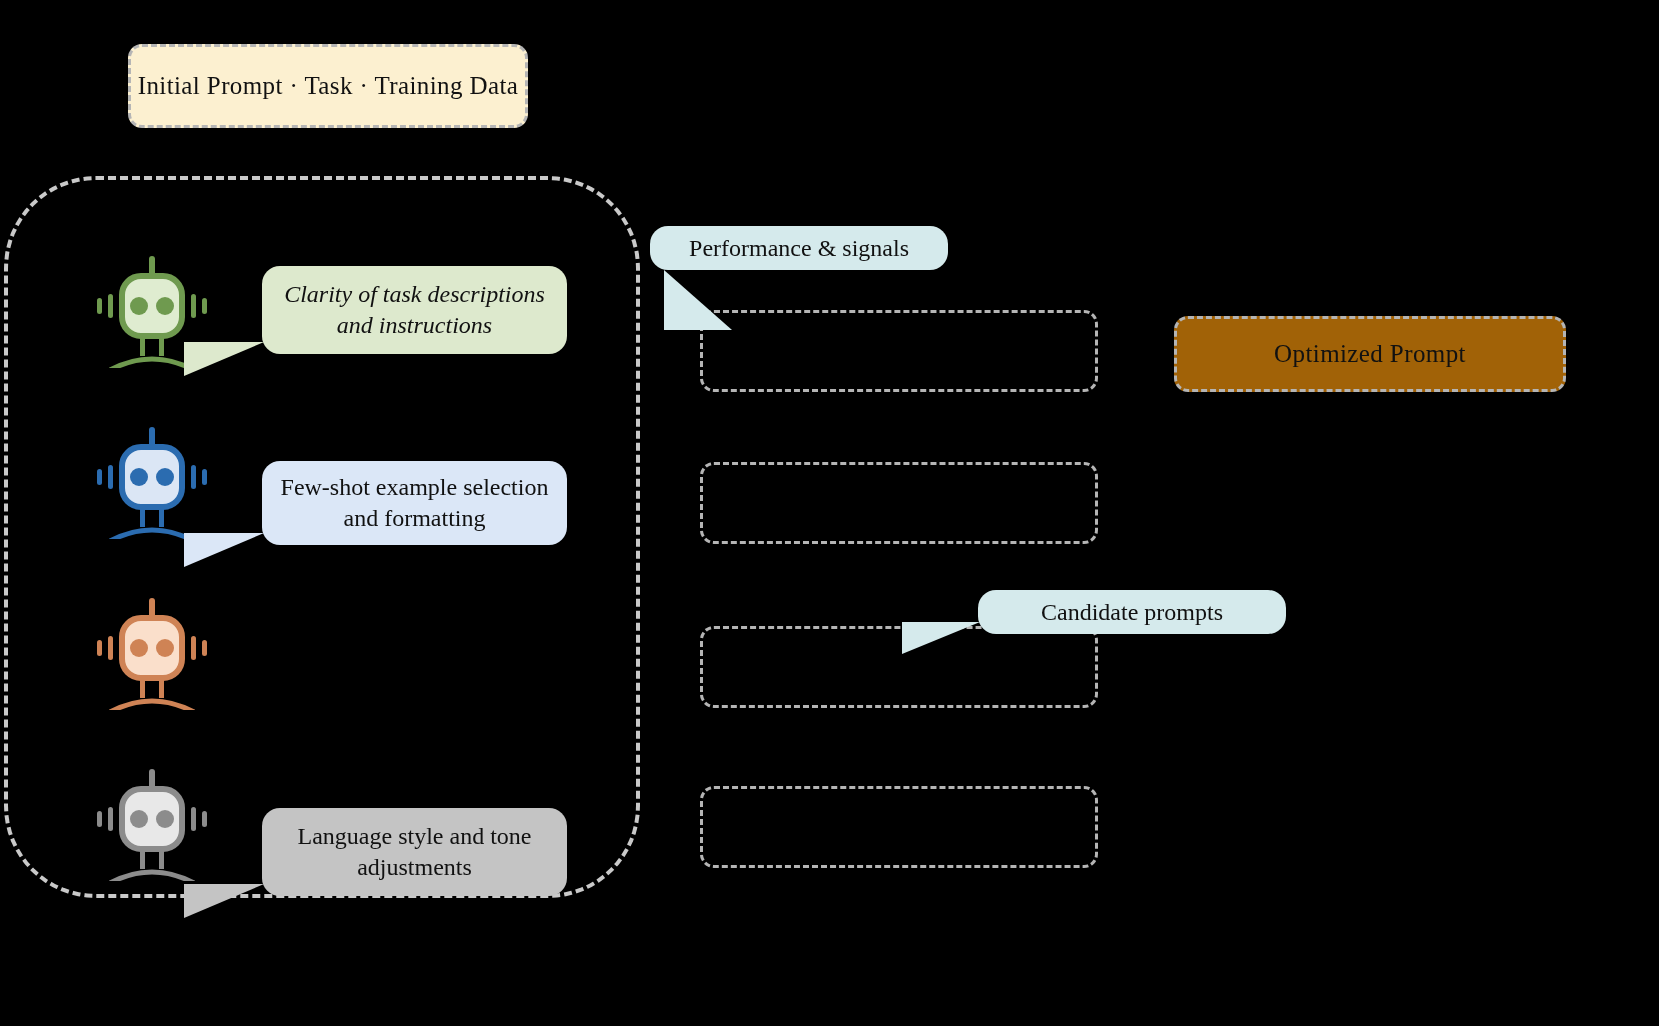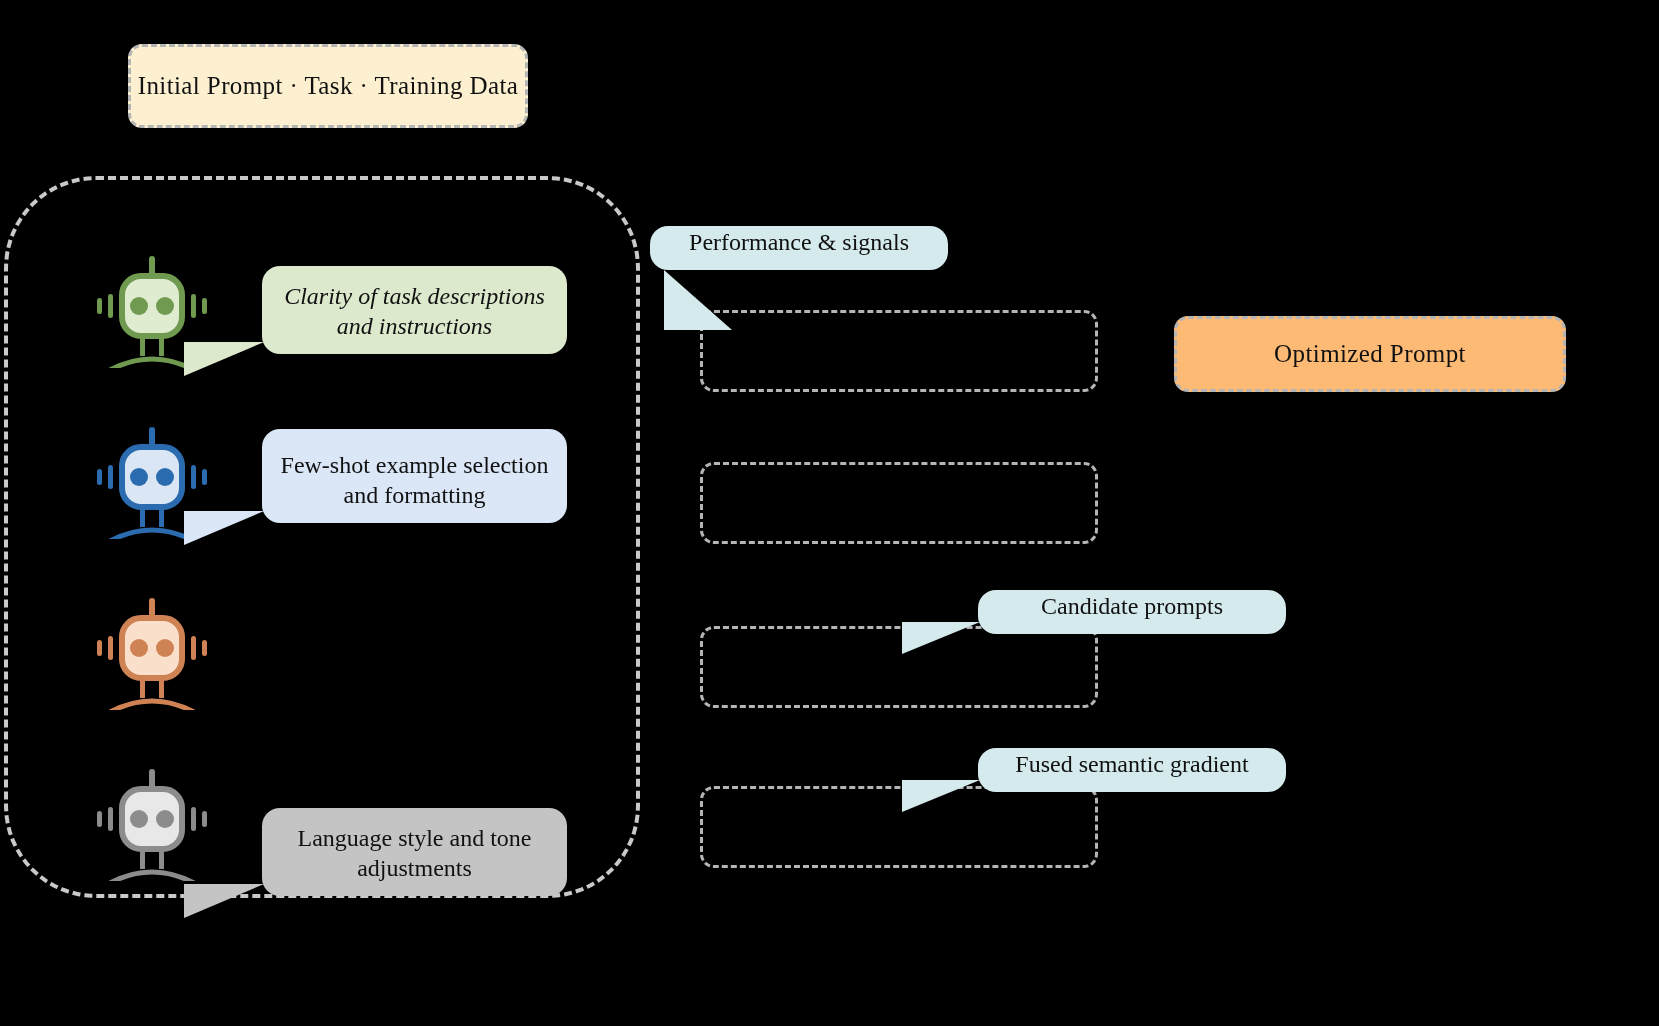--- a/index.html
+++ b/index.html
@@ -55,21 +55,21 @@
     border-radius: 92px;
     background: transparent;
   }
 
   
   .bubble {
     position: absolute;
     box-sizing: border-box;
     border-radius: 18px;
     display: flex;
-    align-items: flex-end;
+    align-items: center;
     justify-content: center;
     text-align: center;
     font-size: 24px;
     line-height: 1.28;
     padding: 12px 14px;
     color: #111;
   }
   .bubble .btext {
     display: block;
     width: 100%;
@@ -150,21 +150,21 @@
           <rect x="16" y="44" width="5" height="24" rx="2.5" fill="#2b6cb0"></rect>
           <rect x="5" y="48" width="5" height="16" rx="2.5" fill="#2b6cb0"></rect>
           <rect x="99" y="44" width="5" height="24" rx="2.5" fill="#2b6cb0"></rect>
           <rect x="110" y="48" width="5" height="16" rx="2.5" fill="#2b6cb0"></rect>
           <rect x="48" y="86" width="5" height="20" fill="#2b6cb0"></rect>
           <rect x="67" y="86" width="5" height="20" fill="#2b6cb0"></rect>
           <path d="M 18 120 Q 60 98 102 120" fill="none" stroke="#2b6cb0" stroke-width="5"></path>
         </g>
     </svg>
   </div>
-  <div class="bubble" id="bubble-1" style="left: 262px; top: 429px; width: 305px; height: 94px; background: rgb(219, 231, 247);">
+  <div class="bubble" id="bubble-1" style="left: 262px; top: 461px; width: 305px; height: 84px; background: rgb(219, 231, 247);">
     <span class="btext">Few-shot example selection and formatting</span>
     <span class="tail tail-left" style="border-left-color: rgb(219, 231, 247);"></span>
   </div>
 
   <div class="robot" id="robot-2" style="left:92px; top:592px; width:120px; height:118px;">
     <svg width="120" height="118" viewBox="0 0 120 118">
       <g id="r2">
           <rect x="57" y="6" width="6" height="22" rx="3" fill="#cf8355"></rect>
           <rect x="30" y="26" width="60" height="60" rx="19" fill="#fadfcb" stroke="#cf8355" stroke-width="6"></rect>
           <circle cx="47" cy="56" r="9" fill="#cf8355"></circle>
@@ -210,22 +210,18 @@
   <div class="bubble" id="callout-0" style="left:650px; top:226px; width:298px; height:44px; background:#d5eaec;">
     <span class="btext">Performance &amp; signals</span>
     <span class="tail tail-dl" style="border-left-color: rgb(213, 234, 236);"></span>
   </div>
 
   <div class="bubble" id="callout-1" style="left:978px; top:590px; width:308px; height:44px; background:#d5eaec;">
     <span class="btext">Candidate prompts</span>
     <span class="tail tail-ml" style="border-left-color: rgb(213, 234, 236);"></span>
   </div>
 
-  <div class="bubble" id="callout-2" style="left:978px; top:748px; width:308px; height:44px; background:#d5eaec;">
-    <span class="btext">Fused semantic gradient</span>
-    <span class="tail tail-ml" style="border-left-color: rgb(213, 234, 236);"></span>
-  </div>
-
-  <div class="cream-box" id="output-box" style="left: 1174px; top: 316px; width: 392px; height: 76px; background: #fdba74;">
+
+  <div class="cream-box" id="output-box" style="left: 1174px; top: 316px; width: 392px; height: 76px; background: #a16207;">
     <span>Optimized Prompt</span>
   </div>
 
 </div>
 
 </body></html>

